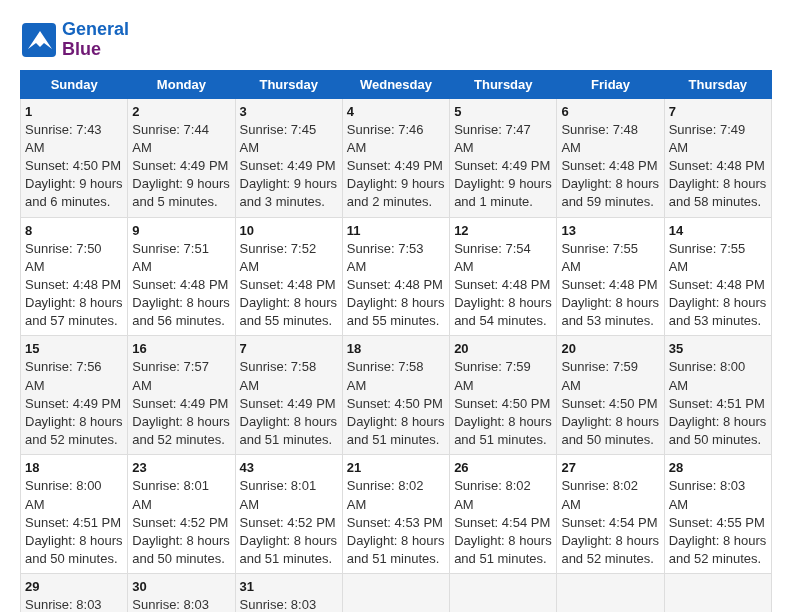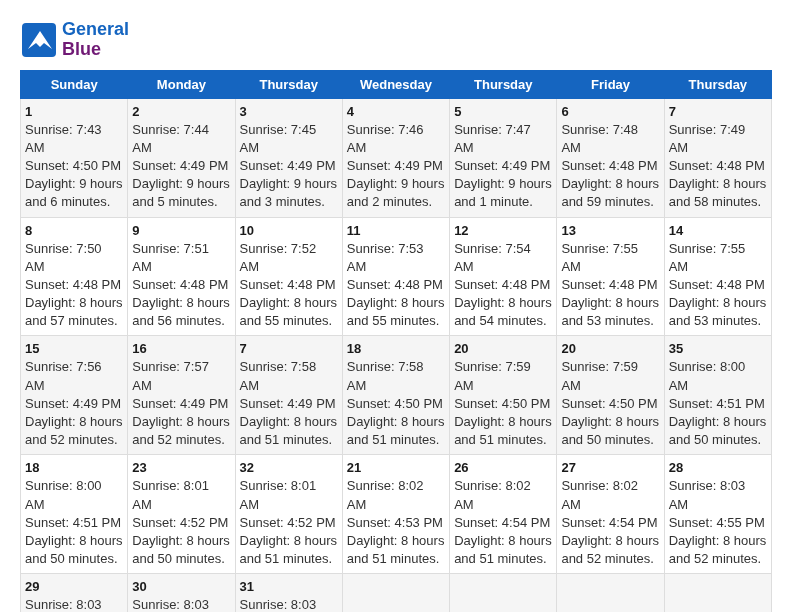--- a/index.html
+++ b/index.html
@@ -298,21 +298,21 @@
       </td>
         <td>
         <div class="day-number">23</div>
         <div class="day-info">
           Sunrise: 8:01 AM<br>
           Sunset: 4:52 PM<br>
           Daylight: 8 hours and 50 minutes.
         </div>
       </td>
         <td>
-        <div class="day-number">32</div>
+        <div class="day-number">43</div>
         <div class="day-info">
           Sunrise: 8:01 AM<br>
           Sunset: 4:52 PM<br>
           Daylight: 8 hours and 51 minutes.
         </div>
       </td>
         <td>
         <div class="day-number">21</div>
         <div class="day-info">
           Sunrise: 8:02 AM<br>

